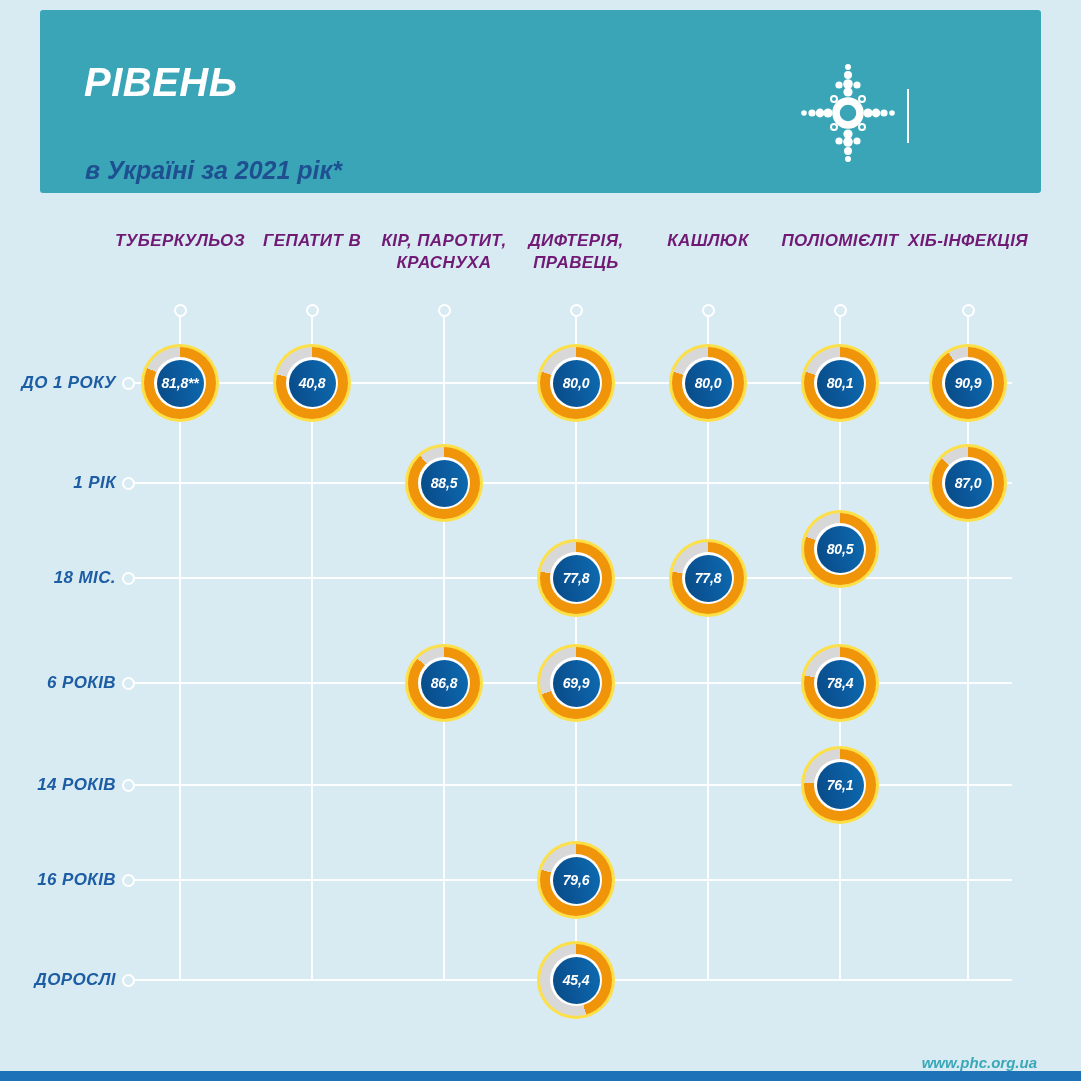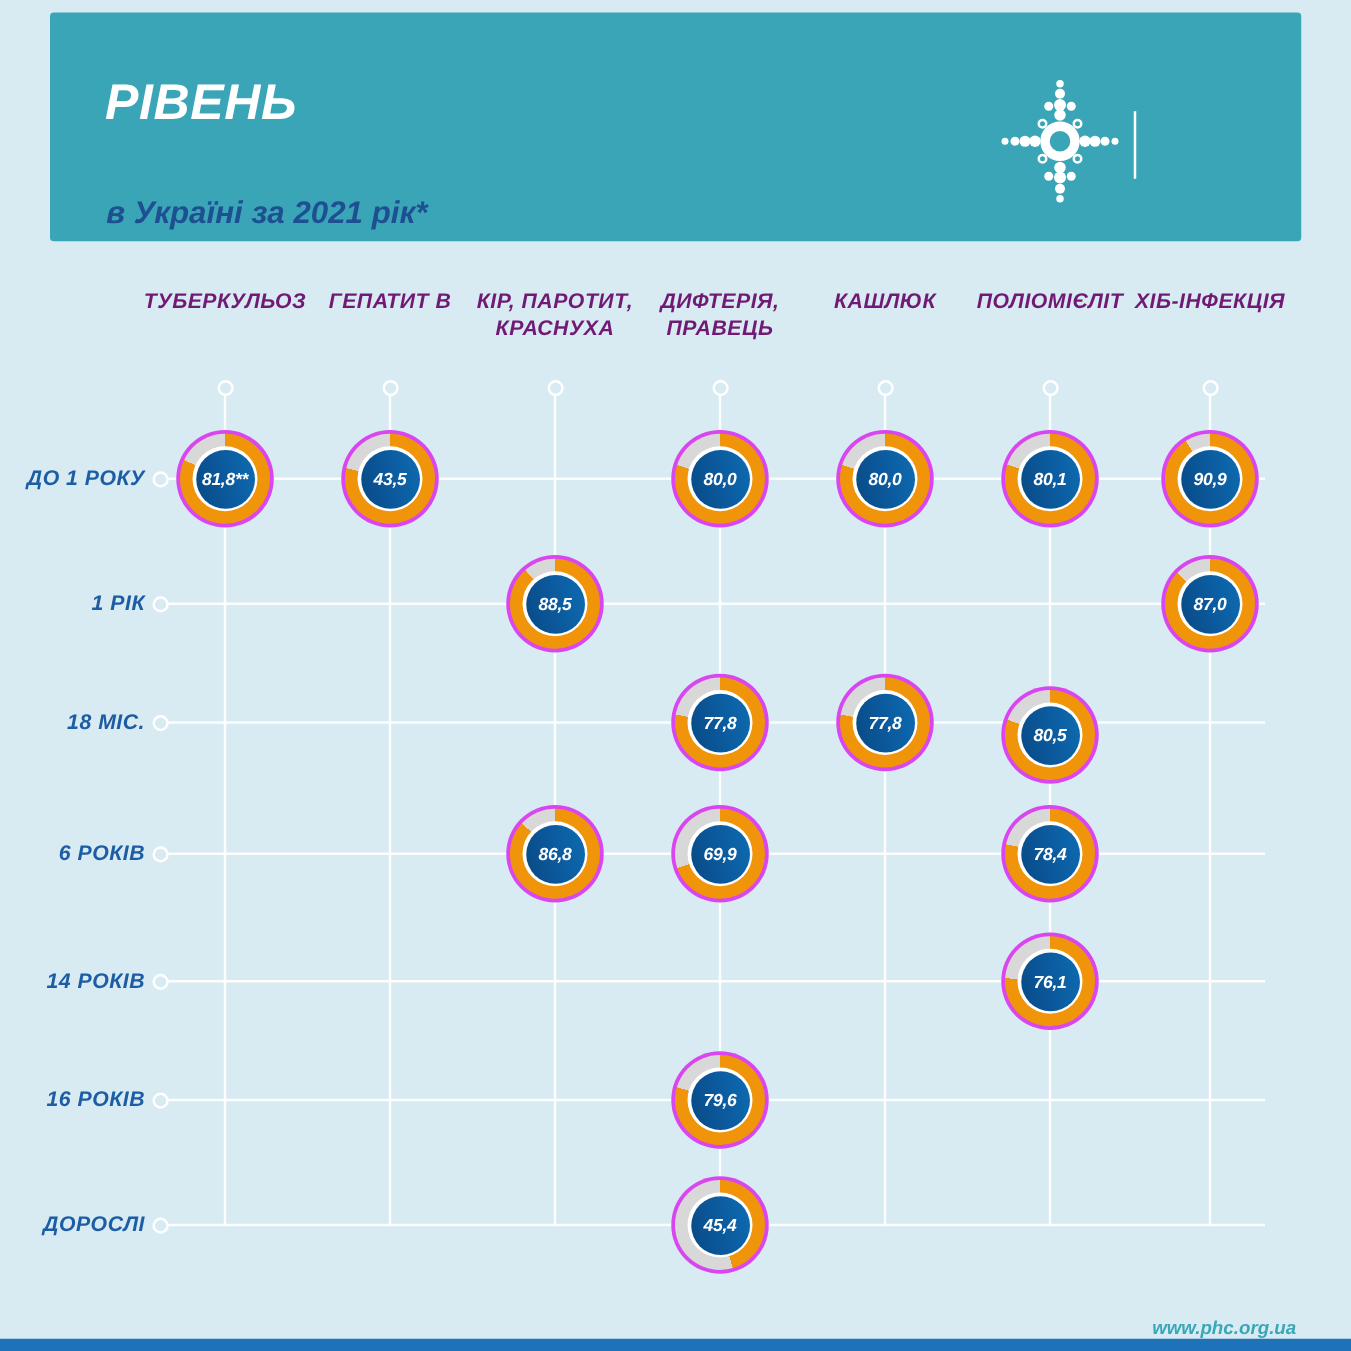--- a/index.html
+++ b/index.html
@@ -20,21 +20,21 @@
   
   .vline{position:absolute;width:2px;background:rgba(255,255,255,.9);}
   .hline{position:absolute;height:2px;background:rgba(255,255,255,.9);}
   .node{position:absolute;width:9px;height:9px;border:2px solid #ffffff;border-radius:50%;margin:-6px 0 0 -6px;background:transparent;}
 
   
   .col-header{position:absolute;width:160px;margin-left:-80px;text-align:center;color:#701a75;font-weight:bold;font-size:17px;line-height:22px;letter-spacing:.4px;}
   .row-label{position:absolute;width:150px;text-align:right;color:#1c5da4;font-weight:bold;font-size:17px;line-height:20px;margin-top:-10px;letter-spacing:.4px;}
 
   
-  .donut{position:absolute;width:78px;height:78px;margin:-39px 0 0 -39px;border-radius:50%;background:#d946ef;display:flex;align-items:center;justify-content:center;}
+  .donut{position:absolute;width:78px;height:78px;margin:-39px 0 0 -39px;border-radius:50%;background:#fde047;display:flex;align-items:center;justify-content:center;}
   .ring{width:72px;height:72px;border-radius:50%;display:flex;align-items:center;justify-content:center;}
   .hole{width:52px;height:52px;border-radius:50%;background:#ffffff;display:flex;align-items:center;justify-content:center;}
   .core{width:47px;height:47px;border-radius:50%;background:linear-gradient(75deg,#084a85 0%,#0b589b 45%,#0e6cb2 100%);
         color:#ffffff;font-weight:bold;font-size:14px;letter-spacing:-.2px;display:flex;align-items:center;justify-content:center;white-space:nowrap;}
 
   
   #footnotes{position:absolute;left:55px;top:1056px;font-size:14px;font-weight:bold;color:#1266ad;white-space:nowrap;}
   #footnotes .note2{margin-left:24px;}
   #website{position:absolute;right:44px;top:1054px;font-size:15px;font-weight:bold;color:#3aa7b9;}
   #bottom-bar{position:absolute;left:0;bottom:0;width:1081px;height:10px;background:#1d72b8;}
@@ -147,21 +147,21 @@
       <div class="donut" style="left: 180px; top: 383px;">
         <div class="ring" style="background: conic-gradient(rgb(240, 148, 10) 0deg, rgb(240, 148, 10) 81.8%, rgb(216, 216, 216) 81.8%, rgb(216, 216, 216) 100%);">
           <div class="hole">
             <div class="core">81,8**</div>
           </div>
         </div>
       </div>
       <div class="donut" style="left: 312px; top: 383px;">
         <div class="ring" style="background: conic-gradient(rgb(240, 148, 10) 0deg, rgb(240, 148, 10) 78.8%, rgb(216, 216, 216) 78.8%, rgb(216, 216, 216) 100%);">
           <div class="hole">
-            <div class="core">43,5</div>
+            <div class="core">40,8</div>
           </div>
         </div>
       </div>
       <div class="donut" style="left: 576px; top: 383px;">
         <div class="ring" style="background: conic-gradient(rgb(240, 148, 10) 0deg, rgb(240, 148, 10) 80%, rgb(216, 216, 216) 80%, rgb(216, 216, 216) 100%);">
           <div class="hole">
             <div class="core">80,0</div>
           </div>
         </div>
       </div>
@@ -207,21 +207,21 @@
           </div>
         </div>
       </div>
       <div class="donut" style="left: 708px; top: 578px;">
         <div class="ring" style="background: conic-gradient(rgb(240, 148, 10) 0deg, rgb(240, 148, 10) 77.8%, rgb(216, 216, 216) 77.8%, rgb(216, 216, 216) 100%);">
           <div class="hole">
             <div class="core">77,8</div>
           </div>
         </div>
       </div>
-      <div class="donut" style="left: 840px; top: 588px;">
+      <div class="donut" style="left: 840px; top: 549px;">
         <div class="ring" style="background: conic-gradient(rgb(240, 148, 10) 0deg, rgb(240, 148, 10) 80.5%, rgb(216, 216, 216) 80.5%, rgb(216, 216, 216) 100%);">
           <div class="hole">
             <div class="core">80,5</div>
           </div>
         </div>
       </div>
       <div class="donut" style="left: 444px; top: 683px;">
         <div class="ring" style="background: conic-gradient(rgb(240, 148, 10) 0deg, rgb(240, 148, 10) 86.8%, rgb(216, 216, 216) 86.8%, rgb(216, 216, 216) 100%);">
           <div class="hole">
             <div class="core">86,8</div>

